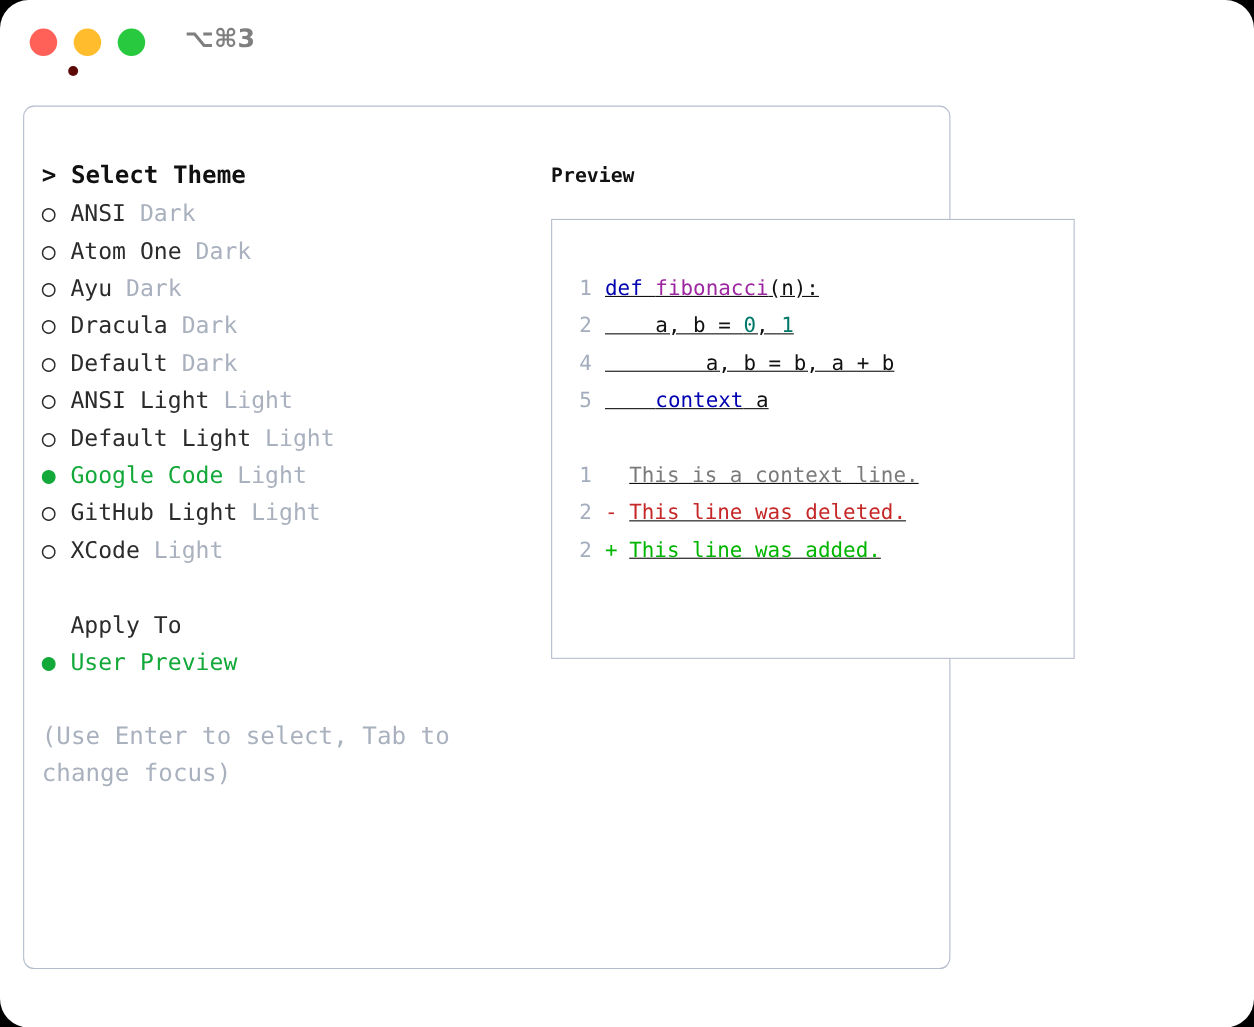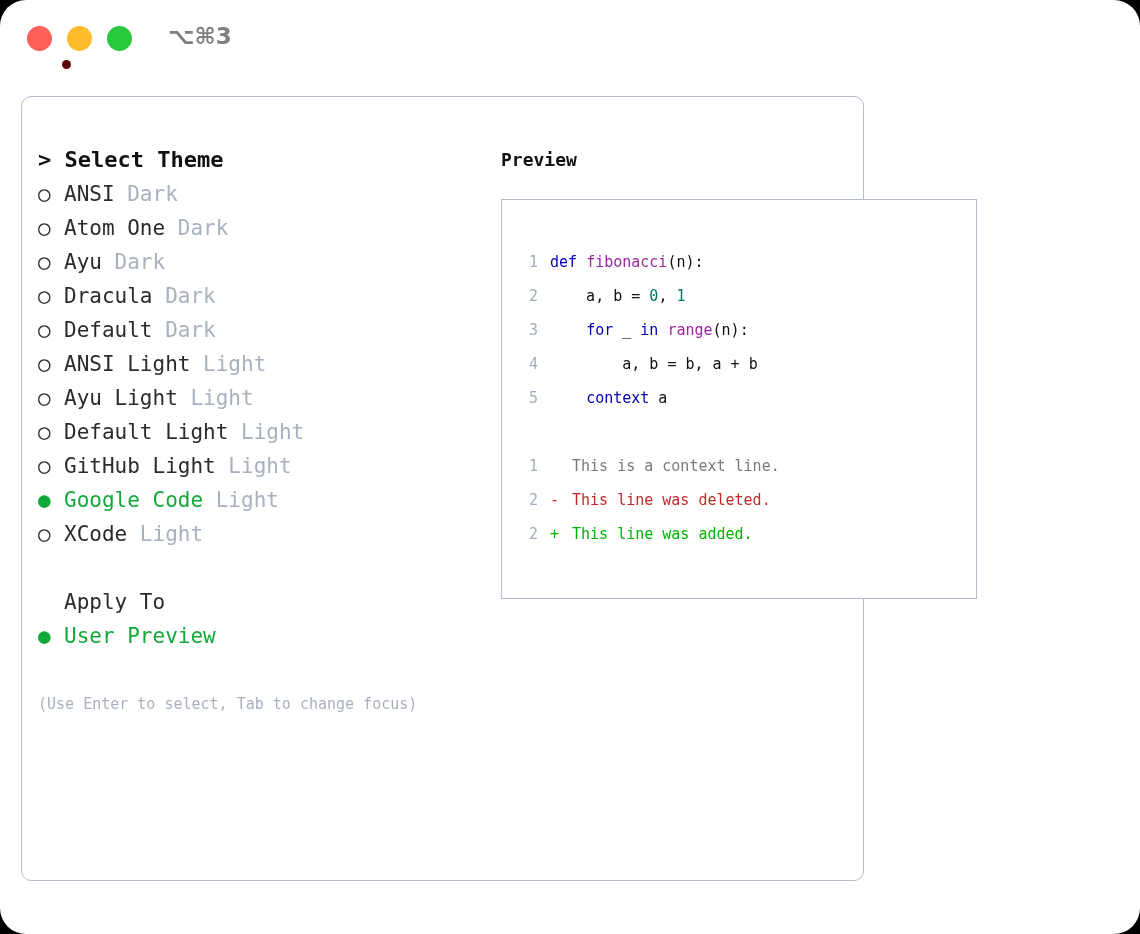--- a/index.html
+++ b/index.html
@@ -101,21 +101,21 @@
     width: 26px;
     color: #2b2b2b;
   }
   .marker.sel { color: #13a93a; }
   .opt-name.sel { color: #13a93a; }
   .opt-tag {
     color: #a9b0be;
   }
   .spacer-row { height: 34px; }
   #hint {
-    font-size: 15px;
+    font-size: 22px;
     line-height: 34px;
     color: #a9b0be;
     width: 420px;
   }
 
   
   #right-col {
     position: absolute;
     left: 479px;
     top: 46px;
@@ -136,24 +136,25 @@
     box-sizing: border-box;
     position: relative;
   }
   #code-area {
     position: absolute;
     left: 14px;
     top: 45px;
     right: 6px;
   }
   .code-line {
-    font-size: 15px;
+    font-size: 19px;
     line-height: 34px;
     white-space: pre;
     color: #111111;
+    text-decoration: underline;
   }
   .lno {
     display: inline-block;
     width: 22px;
     text-align: right;
     color: #a4adbe;
     margin-right: 12px;
   }
   .kw   { color: #0000b0; }
   .fn   { color: #9c27a0; }
@@ -183,24 +184,23 @@
 
     <div id="left-col">
       <div class="heading">&gt; Select Theme</div>
       <div id="theme-list">
           <div class="opt-row"><span class="marker">○</span><span class="opt-name">ANSI</span><span class="opt-tag"> Dark</span></div>
           <div class="opt-row"><span class="marker">○</span><span class="opt-name">Atom One</span><span class="opt-tag"> Dark</span></div>
           <div class="opt-row"><span class="marker">○</span><span class="opt-name">Ayu</span><span class="opt-tag"> Dark</span></div>
           <div class="opt-row"><span class="marker">○</span><span class="opt-name">Dracula</span><span class="opt-tag"> Dark</span></div>
           <div class="opt-row"><span class="marker">○</span><span class="opt-name">Default</span><span class="opt-tag"> Dark</span></div>
           <div class="opt-row"><span class="marker">○</span><span class="opt-name">ANSI Light</span><span class="opt-tag"> Light</span></div>
-          <div class="opt-row"><span class="marker">○</span><span class="opt-name">Ayu Light</span><span class="opt-tag"> Light</span></div>
           <div class="opt-row"><span class="marker">○</span><span class="opt-name">Default Light</span><span class="opt-tag"> Light</span></div>
+          <div class="opt-row"><span class="marker sel">●</span><span class="opt-name sel">Google Code</span><span class="opt-tag"> Light</span></div>
           <div class="opt-row"><span class="marker">○</span><span class="opt-name">GitHub Light</span><span class="opt-tag"> Light</span></div>
-          <div class="opt-row"><span class="marker sel">●</span><span class="opt-name sel">Google Code</span><span class="opt-tag"> Light</span></div>
           <div class="opt-row"><span class="marker">○</span><span class="opt-name">XCode</span><span class="opt-tag"> Light</span></div>
         </div>
 
       <div class="spacer-row"></div>
 
       <div class="opt-row"><span class="marker"> </span><span>Apply To</span></div>
       <div id="apply-list">
           <div class="opt-row"><span class="marker sel">●</span><span class="opt-name sel">User Preview</span></div>
         </div>
 
@@ -208,21 +208,20 @@
       <div id="hint">(Use Enter to select, Tab to change focus)</div>
     </div>
 
     <div id="right-col">
       <div id="preview-heading">Preview</div>
       <div id="preview-box">
         <div id="code-area">
           <div id="code-lines">
               <div class="code-line"><span class="lno">1</span><span class="kw">def </span><span class="fn">fibonacci</span><span class="plain">(n):</span></div>
               <div class="code-line"><span class="lno">2</span><span class="plain">    a, b = </span><span class="num">0</span><span class="plain">, </span><span class="num">1</span></div>
-              <div class="code-line"><span class="lno">3</span><span class="plain">    </span><span class="kw">for</span><span class="plain"> _ </span><span class="kw">in</span><span class="plain"> </span><span class="fn">range</span><span class="plain">(n):</span></div>
               <div class="code-line"><span class="lno">4</span><span class="plain">        a, b = b, a + b</span></div>
               <div class="code-line"><span class="lno">5</span><span class="plain">    </span><span class="kw">context</span><span class="plain"> a</span></div>
             </div>
           <div class="diff-gap"></div>
           <div id="diff-lines">
               <div class="code-line"><span class="lno">1</span><span class="sign ctx"> </span><span class="ctx">This is a context line.</span></div>
               <div class="code-line"><span class="lno">2</span><span class="sign del">-</span><span class="del">This line was deleted.</span></div>
               <div class="code-line"><span class="lno">2</span><span class="sign add">+</span><span class="add">This line was added.</span></div>
             </div>
         </div>

